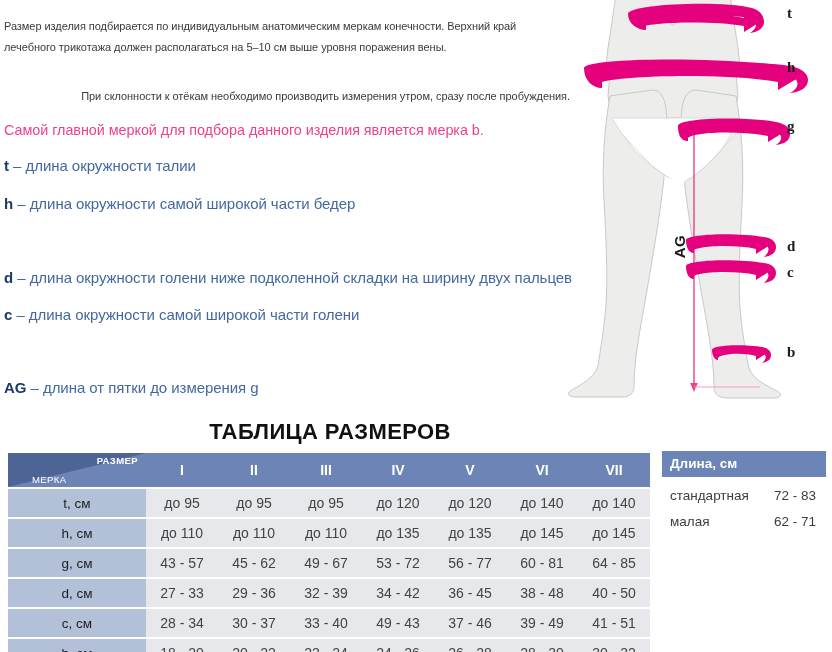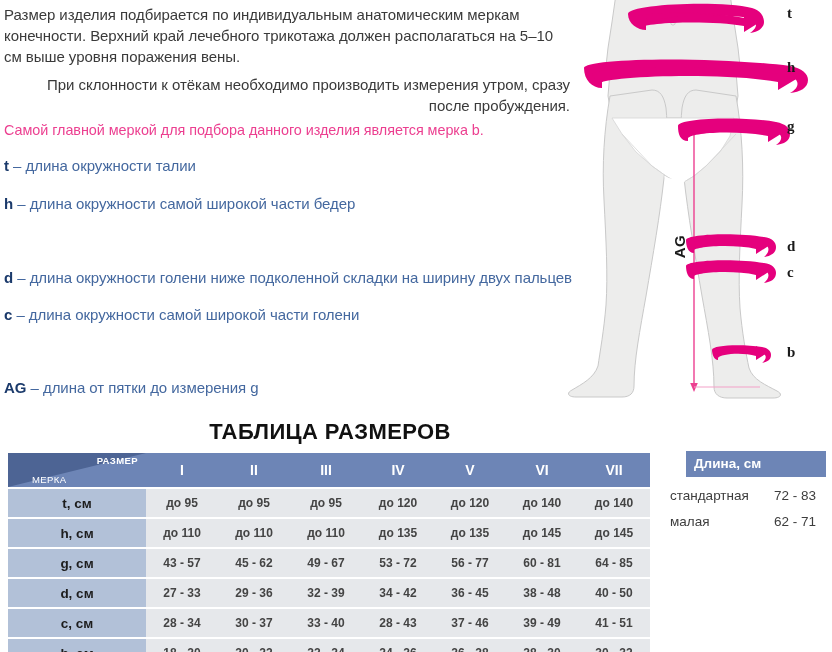--- a/index.html
+++ b/index.html
@@ -27,24 +27,25 @@
 
   #text-column {
     position: absolute;
     left: 4px; top: 0;
     width: 566px;
     height: 408px;
   }
 
   .para {
     position: absolute;
-    font-size: 15px;
+    font-size: 11px;
     line-height: 21px;
     color: #3a3a3a;
     letter-spacing: -0.05px;
+    margin-top: 12px;
   }
   #para-1 { top: 4px; left: 0; width: 566px; }
   #para-2 { top: 74px; left: 0; width: 566px; text-align: right; }
 
   #highlight-line {
     position: absolute;
     top: 120px; left: 0;
     width: 566px;
     font-size: 14.4px;
     line-height: 21px;
@@ -149,49 +150,47 @@
     position: absolute;
     left: 24px; bottom: 2px;
     font-size: 9.5px;
     font-weight: normal;
     letter-spacing: 0.4px;
     color: #ffffff;
   }
   td.rowlabel {
     background: #b2c1d8;
     color: #1d1d1d;
-    font-weight: bold;
+    font-weight: normal;
     font-size: 13.5px;
     text-align: center;
     width: 138px;
   }
   td.cell {
     background: #e6e8eb;
     color: #444444;
     text-align: center;
-    font-size: 12px;
+    font-size: 14px;
     width: 72px;
-    font-weight: bold;
   }
 
   
   #length-box {
     position: absolute;
     left: 662px; top: 451px;
     width: 164px;
   }
   #length-head {
     background: #6d85b6;
     color: #ffffff;
     font-weight: bold;
     font-size: 13.5px;
     height: 26px;
     line-height: 26px;
     padding-left: 8px;
-    margin-left: 24px;
   }
   #length-body { padding-top: 6px; }
   .lb-title {
     font-size: 13.5px;
     font-weight: bold;
     color: #1d1d1d;
     padding: 4px 0 8px 8px;
   }
   .lb-row {
     display: flex;
@@ -412,21 +411,21 @@
         <td class="cell">34 - 42</td>
         <td class="cell">36 - 45</td>
         <td class="cell">38 - 48</td>
         <td class="cell">40 - 50</td>
       </tr>
       <tr>
         <td class="rowlabel">c, см</td>
         <td class="cell">28 - 34</td>
         <td class="cell">30 - 37</td>
         <td class="cell">33 - 40</td>
-        <td class="cell">28 - 43</td>
+        <td class="cell">49 - 43</td>
         <td class="cell">37 - 46</td>
         <td class="cell">39 - 49</td>
         <td class="cell">41 - 51</td>
       </tr>
       <tr>
         <td class="rowlabel">b, см</td>
         <td class="cell">18 - 20</td>
         <td class="cell">20 - 22</td>
         <td class="cell">22 - 24</td>
         <td class="cell">24 - 26</td>

